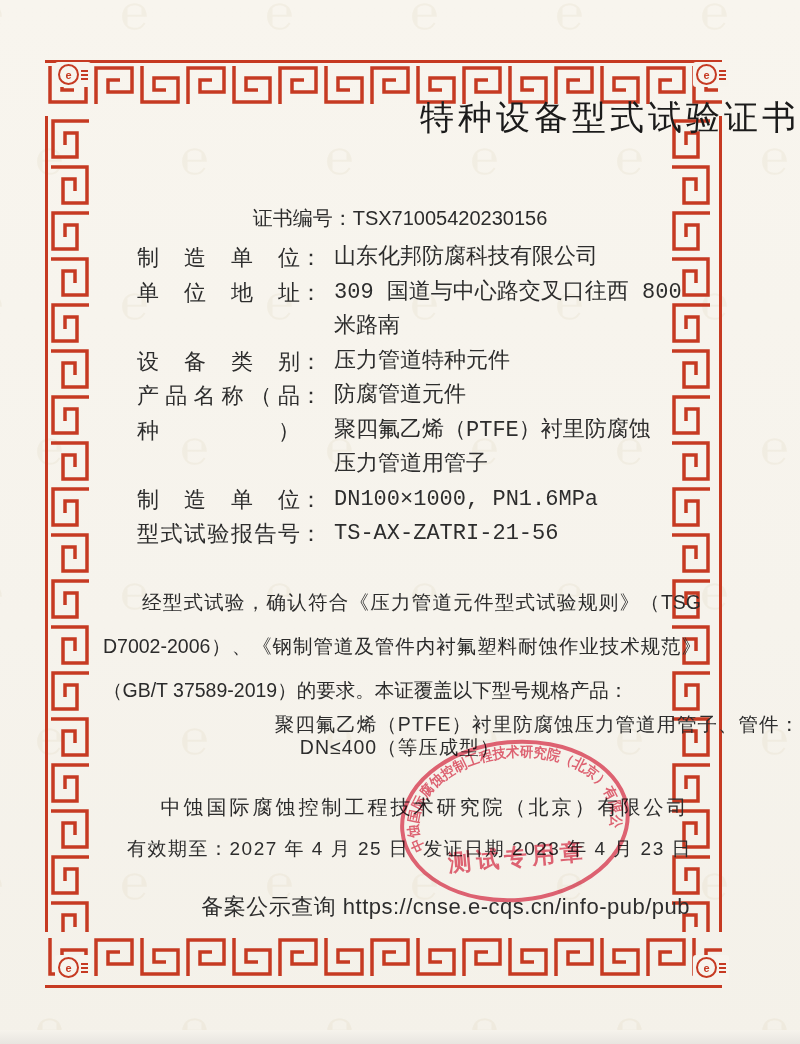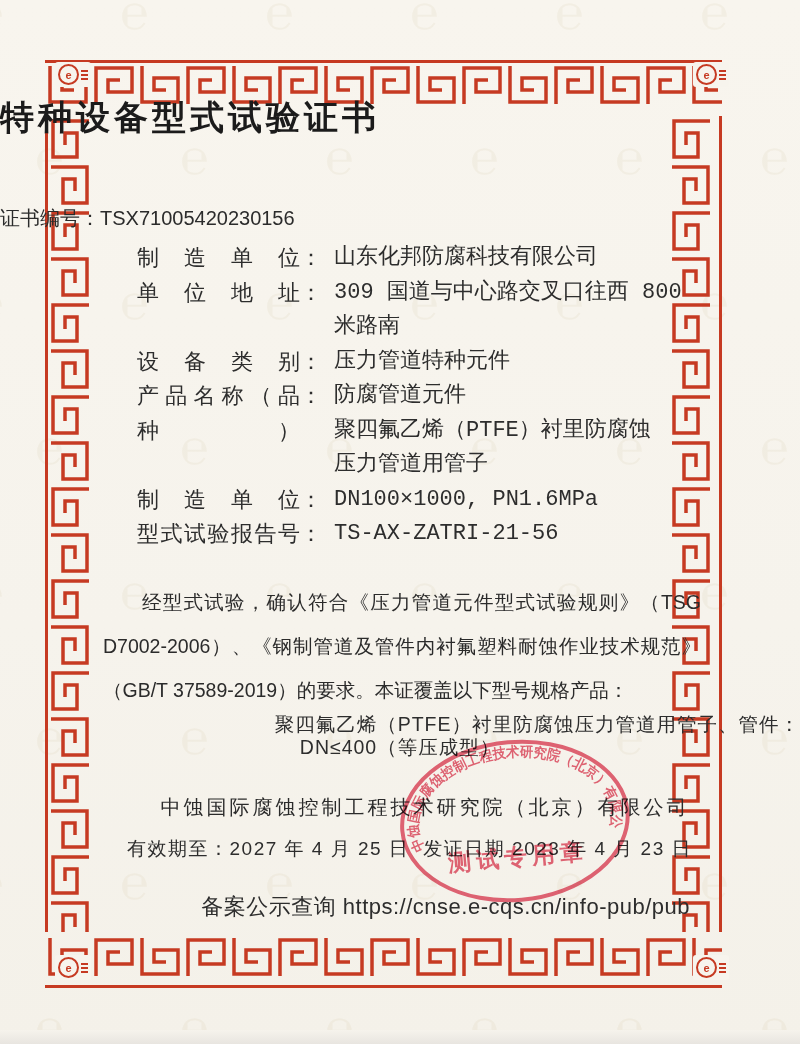--- a/index.html
+++ b/index.html
@@ -24,25 +24,25 @@
   .emblem{position:absolute;display:flex;align-items:center;gap:2px;background:#f7f4ed;padding:2px 3px;border-radius:3px;}
   .emblem .e-circ{width:17px;height:17px;border:2px solid #c63a22;border-radius:50%;color:#c63a22;
      font-size:11px;font-weight:bold;display:flex;align-items:center;justify-content:center;}
   .emblem .e-bars{display:flex;flex-direction:column;gap:2px;}
   .emblem .e-bars i{width:7px;height:2px;background:#c63a22;display:block;}
   .emblem.tl{left:55px;top:62px;}
   .emblem.tr{left:693px;top:62px;}
   .emblem.bl{left:55px;top:955px;}
   .emblem.br{left:693px;top:955px;}
   
-  .title{position:absolute;left:0;right:0;top:95px;text-align:left;
-     font-size:34px;font-weight:bold;letter-spacing:4px;color:#1b1b1b;}
+  .title{position:absolute;left:0;right:0;top:95px;text-align:right;
+     font-size:34px;font-weight:normal;letter-spacing:4px;color:#1b1b1b;}
   .subtitle{position:absolute;left:0;right:0;top:154px;text-align:center;
      font-size:28px;font-weight:bold;letter-spacing:2px;color:#222;}
-  .certno{position:absolute;left:0;right:0;top:205px;font-size:20px;color:#2b2b2b;}
+  .certno{position:absolute;left:0;right:0;top:205px;text-align:center;font-size:20px;color:#2b2b2b;}
   .fields{position:absolute;left:137px;top:241px;width:566px;font-size:22px;line-height:34.5px;}
   .row{display:flex;align-items:flex-start;}
   .row .lbl{width:163px;text-align:justify;text-align-last:justify;flex:0 0 163px;}
   .row .colon{width:22px;flex:0 0 22px;}
   .row .vals{flex:1;padding-left:12px;font-family:Liberation Mono, monospace;}
   .statement{position:absolute;left:103px;top:580px;width:598px;
      font-size:19.5px;line-height:44px;text-indent:2em;text-align:justify;color:#2b2b2b;}
   .covered1{position:absolute;left:0;right:0;top:679px;text-align:right;font-size:19.5px;letter-spacing:1px;margin-top:32px;}
   .covered2{position:absolute;left:0;right:0;top:734px;text-align:center;font-size:19.5px;letter-spacing:1px;}
   .issuer{position:absolute;left:0;right:0;top:794px;text-align:center;padding-left:50px;

